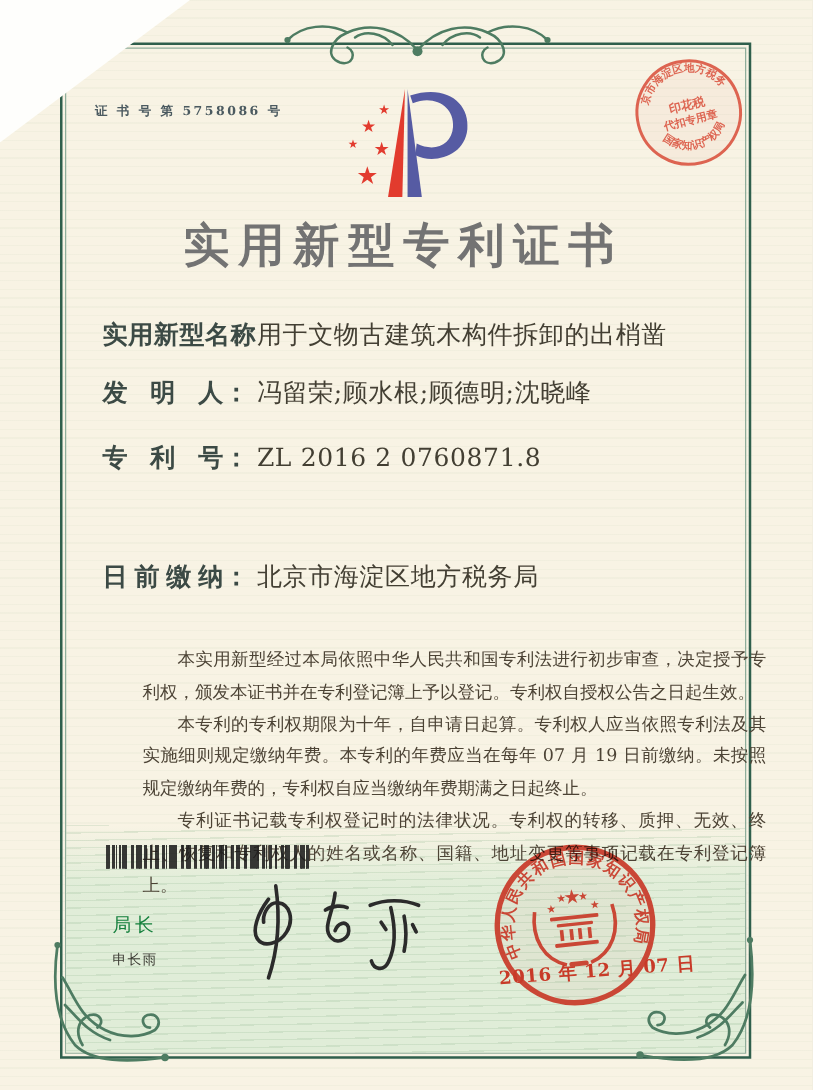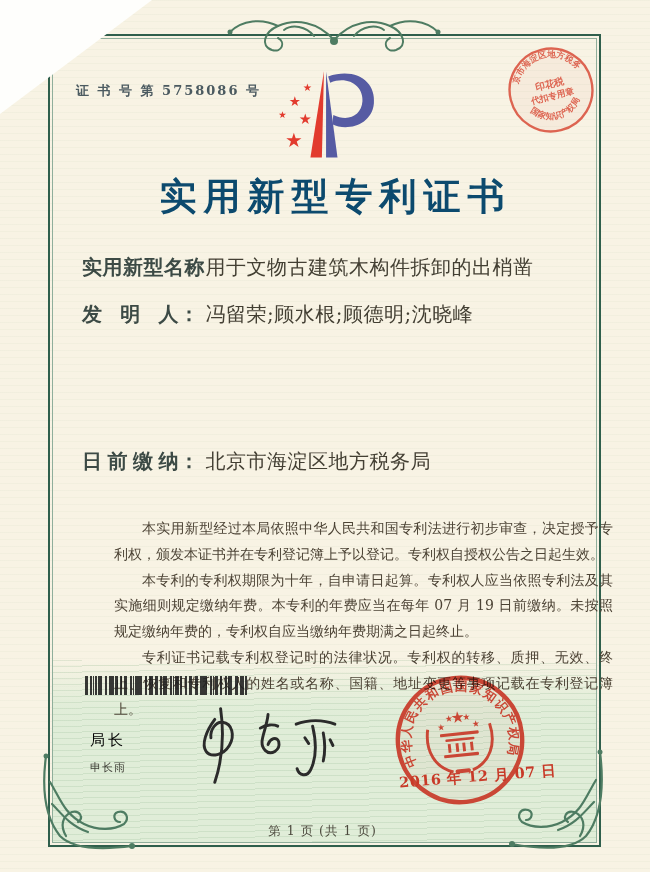--- a/index.html
+++ b/index.html
@@ -37,34 +37,33 @@
   .green-band{
     position:absolute;left:3px;right:3px;bottom:3px;height:182px;
     background:
       repeating-linear-gradient(179deg, rgba(140,180,140,.22) 0 1px, rgba(140,180,140,0) 1px 6px),
       linear-gradient(180deg, rgba(224,237,216,0) 0, rgba(224,237,216,.95) 46px, #e0edd8 70px);
   }
   .content{position:absolute;inset:0;z-index:6;}
 
   .cert-no{
     position:absolute;left:76px;top:82px;
-    font-size:13px;letter-spacing:2px;color:#4b5a60;font-weight:bold;
+    font-size:10px;letter-spacing:2px;color:#4b5a60;font-weight:bold;
   }
   .logo{position:absolute;left:266px;top:66px;width:118px;height:104px;}
 
   .tax-stamp{
     position:absolute;left:505px;top:44px;width:92px;height:92px;
     transform:rotate(-14deg);opacity:.88;mix-blend-mode:multiply;
   }
 
   .title{
     position:absolute;left:48px;width:549px;top:172px;
-    text-align:center;font-size:37px;font-weight:700;color:#0c4a6e;
+    text-align:center;font-size:37px;font-weight:700;color:#737373;
     letter-spacing:7px;
-    margin-left:13px;
   }
 
   .field-row{position:absolute;left:82px;font-size:20px;color:#41493f;letter-spacing:.5px;white-space:nowrap;}
   .flabel{display:inline-block;width:97px;text-align:justify;text-align-last:justify;font-weight:bold;color:#3c4a45;}
   .fcolon{font-weight:bold;color:#3c4a45;margin-right:6px;}
   .fvalue{color:#433f33;}
 
   .paras{
     position:absolute;left:78px;top:516px;width:499px;
     font-size:14px;line-height:25.8px;color:#4c4335;text-align:justify;margin-left:36px;
@@ -72,21 +71,21 @@
   .paras p{margin:0;text-indent:2em;}
 
   .barcode{
     position:absolute;left:85px;top:676px;width:164px;height:19px;opacity:.88;
     background:
       repeating-linear-gradient(90deg,#1d1d1d 0 2px,transparent 2px 5px),
       repeating-linear-gradient(90deg,#1d1d1d 0 1px,transparent 1px 8px),
       repeating-linear-gradient(90deg,#1d1d1d 0 3px,transparent 3px 13px);
   }
 
-  .director-title{position:absolute;left:90px;top:731px;font-size:15px;color:#000000;letter-spacing:3px;}
+  .director-title{position:absolute;left:90px;top:731px;font-size:15px;color:#15803d;letter-spacing:3px;}
   .director-name{position:absolute;left:90px;top:760px;font-size:11px;color:#3b3b33;letter-spacing:1px;}
   .signature{position:absolute;left:186px;top:700px;width:168px;height:92px;}
 
   .seal{
     position:absolute;left:392px;top:672px;width:136px;height:136px;
     transform:rotate(-6deg);opacity:.93;mix-blend-mode:multiply;
   }
   .seal-date{
     position:absolute;left:399px;top:768px;width:140px;
     font-size:14.5px;color:#c8structuredclone;color:#c83a28;font-weight:bold;
@@ -177,20 +176,23 @@
       <text x="50" y="60" text-anchor="middle" fill="#d9503c" font-size="9.5" font-weight="bold">代扣专用章</text>
     </svg>
 
     <div class="title">实用新型专利证书</div>
 
     <div class="field-row" style="top:254px">
       <span class="flabel">实用新型名称</span><span class="fcolon">：</span><span class="fvalue">用于文物古建筑木构件拆卸的出梢凿</span>
     </div>
     <div class="field-row" style="top:301px">
       <span class="flabel">发明人</span><span class="fcolon">：</span><span class="fvalue">冯留荣;顾水根;顾德明;沈晓峰</span>
+    </div>
+    <div class="field-row" style="top:353px">
+      <span class="flabel">专利号</span><span class="fcolon">：</span><span class="fvalue">ZL 2016 2 0760871.8</span>
     </div>
     <div class="field-row" style="top:448px">
       <span class="flabel">日前缴纳</span><span class="fcolon">：</span><span class="fvalue">北京市海淀区地方税务局</span>
     </div>
 
     <div class="paras">
       <p>本实用新型经过本局依照中华人民共和国专利法进行初步审查，决定授予专利权，颁发本证书并在专利登记簿上予以登记。专利权自授权公告之日起生效。</p>
       <p>本专利的专利权期限为十年，自申请日起算。专利权人应当依照专利法及其实施细则规定缴纳年费。本专利的年费应当在每年 07 月 19 日前缴纳。未按照规定缴纳年费的，专利权自应当缴纳年费期满之日起终止。</p>
       <p>专利证书记载专利权登记时的法律状况。专利权的转移、质押、无效、终止、恢复和专利权人的姓名或名称、国籍、地址变更等事项记载在专利登记簿上。</p>
     </div>
@@ -237,16 +239,15 @@
         <rect x="80" y="73" width="3" height="9"></rect>
         <rect x="52" y="84" width="36" height="3.2" rx="1"></rect>
         <path d="M38,56 C33,78 42,96 60,102" stroke="#c83a28" stroke-width="3" fill="none"></path>
         <path d="M102,56 C107,78 98,96 80,102" stroke="#c83a28" stroke-width="3" fill="none"></path>
         <rect x="62" y="100" width="16" height="4" rx="2"></rect>
       </g>
     </svg>
 
     <div class="seal-date">2016 年 12 月 07 日</div>
 
-    <div class="footer">第 1 页 (共 1 页)</div>
 
   </div>
 </div>
 
 </body></html>

